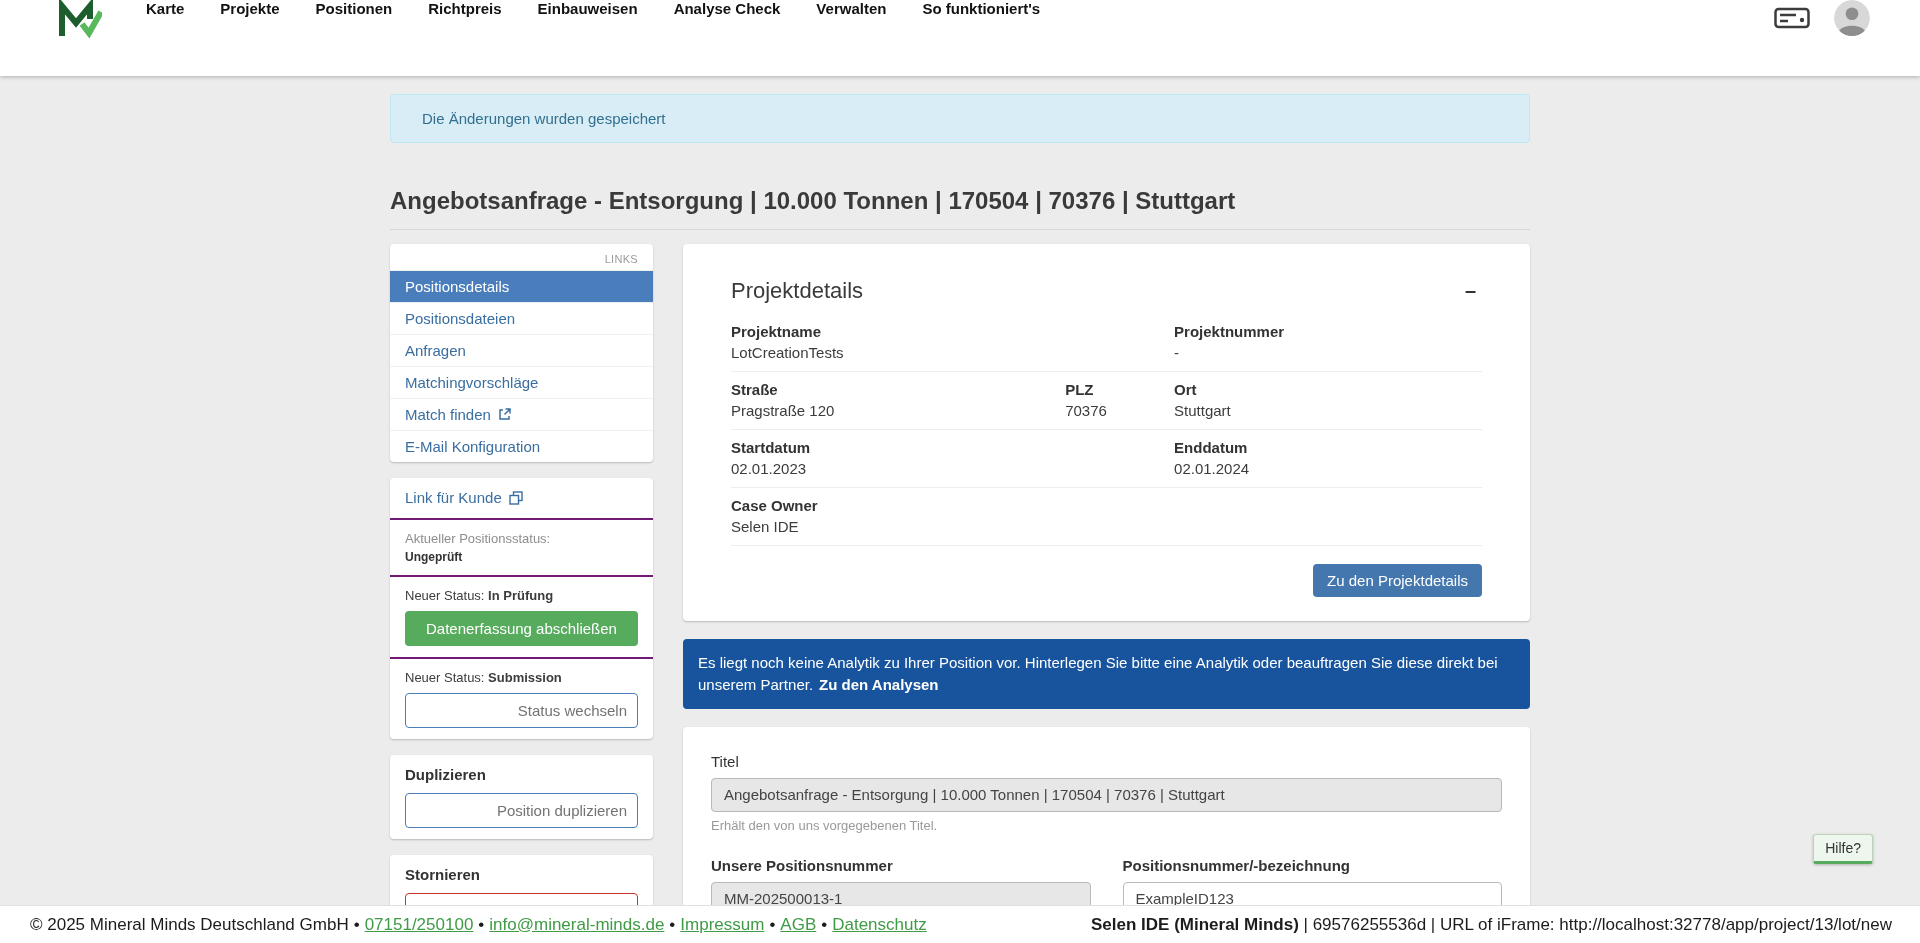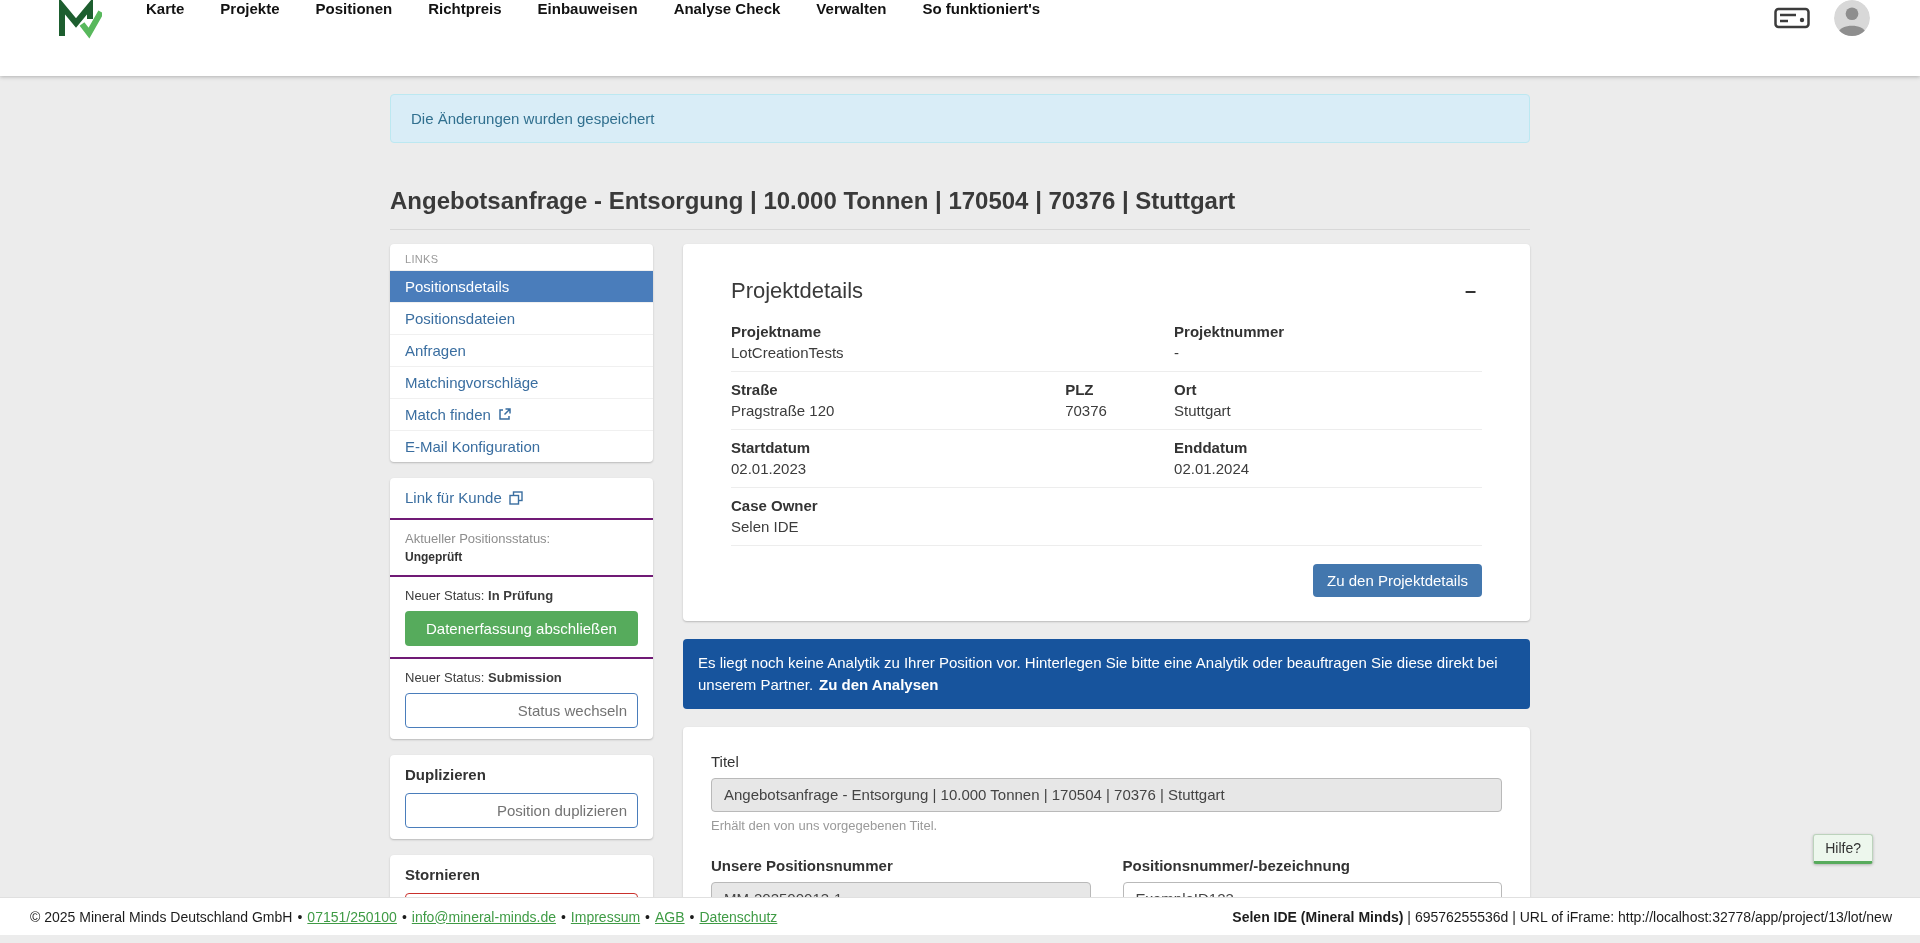--- a/index.html
+++ b/index.html
@@ -15,32 +15,32 @@
   .nav-links a { color:#121212; font-size:15px; font-weight:700; text-decoration:none; cursor:pointer; }
   .nav-right { margin-left:auto; display:flex; align-items:center; gap:24px; }
   .icon-btn { background:none; border:none; cursor:pointer; display:flex; align-items:center; }
   .avatar { width:36px; height:36px; border-radius:50%; overflow:hidden; cursor:pointer; }
 
   
   .content { position:absolute; top:62px; bottom:38px; left:0; right:0; overflow:hidden; }
   .container { width:1140px; margin:0 auto; }
 
   .alert-info { margin-top:32px; background:#d9edf7; border:1px solid #bce8f1; color:#31708f;
-    padding:15px 20px; border-radius:4px; font-size:15px; }
+    padding:15px 31px; border-radius:4px; font-size:15px; }
 
   .page-title { margin-top:44px; font-size:24px; font-weight:700; color:#3a3a3a;
     padding-bottom:14px; border-bottom:1px solid #d8d8d8; }
 
   .row { display:flex; gap:30px; margin-top:14px; align-items:flex-start; }
 
   
   .sidebar { width:263px; flex:none; }
   .card { background:#fff; border-radius:4px; box-shadow:0 1px 2px rgba(0,0,0,.22);
     margin-bottom:16px; overflow:hidden; }
-  .links-header { padding:9px 15px 5px; font-size:11px; color:#9a9a9a; letter-spacing:.3px; }
+  .links-header { padding:9px 15px 5px; font-size:11px; color:#9a9a9a; letter-spacing:.3px;text-align:right; }
   .side-item { display:flex; align-items:center; gap:7px; padding:7px 15px; font-size:15px;
     color:#3a6ea0; text-decoration:none; border-top:1px solid #f0f0f0; cursor:pointer; }
   .side-item.active { background:#4a7dbb; color:#fff; }
   .section { padding:11px 15px; }
   .section + .section { border-top:2px solid #701a75; }
   .link-blue { color:#3a6ea0; font-size:15px; text-decoration:none; display:inline-flex;
     align-items:center; gap:7px; cursor:pointer; }
   .muted { color:#8d8d8d; font-size:13px; }
   .status-current { font-size:12px; font-weight:700; color:#333; margin-top:4px; }
   .status-line { font-size:13px; color:#3c3c3c; margin-bottom:8px; }
@@ -82,23 +82,23 @@
   .form-row { display:flex; gap:32px; margin-top:24px; }
   .form-col { flex:1; min-width:0; }
 
   
   .help-btn { position:fixed; right:47px; bottom:79px; background:#edf7ed;
     border:1px solid #bcd3bc; border-bottom:3px solid #57ab5c; border-radius:3px;
     padding:5px 11px; font-size:14px; color:#333; cursor:pointer;
     box-shadow:0 1px 3px rgba(0,0,0,.25); font-family:inherit; z-index:30; }
 
   
-  .footer { position:fixed; bottom:8px; left:0; right:0; height:38px; background:#fff;
+  .footer { position:fixed; bottom:0; left:0; right:0; height:38px; background:#fff;
     border-top:1px solid #e0e0e0; display:flex; align-items:center;
-    justify-content:space-between; padding:0 28px 0 30px; font-size:14px; color:#1c1c1c; z-index:20; }
+    justify-content:space-between; padding:0 28px 0 30px; font-size:17px; color:#1c1c1c; z-index:20; }
   .footer-left { display:flex; align-items:center; gap:5px; white-space:nowrap; }
   .footer-left a { color:#3f9b45; text-decoration:underline; cursor:pointer; }
   .footer-right { white-space:nowrap; }
   .footer-right b { font-weight:700; }
 </style>
 </head>
 <body>
 
 <nav class="navbar">
   <div class="logo">

